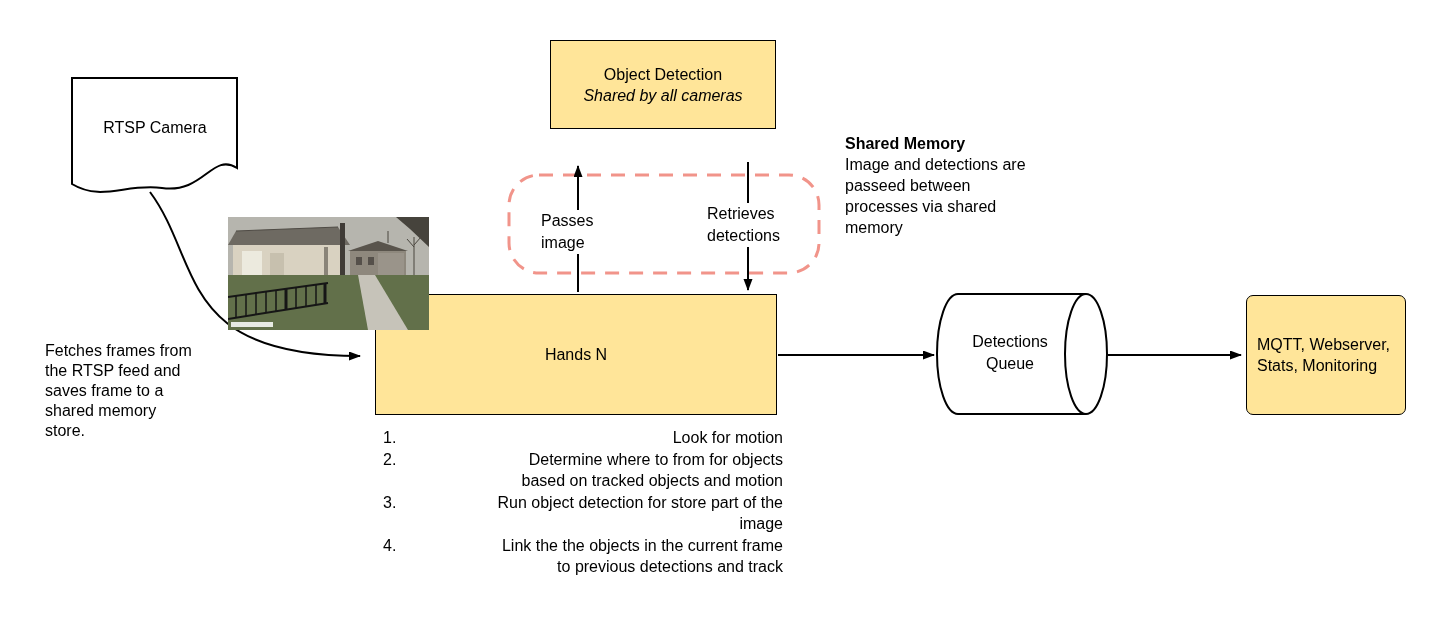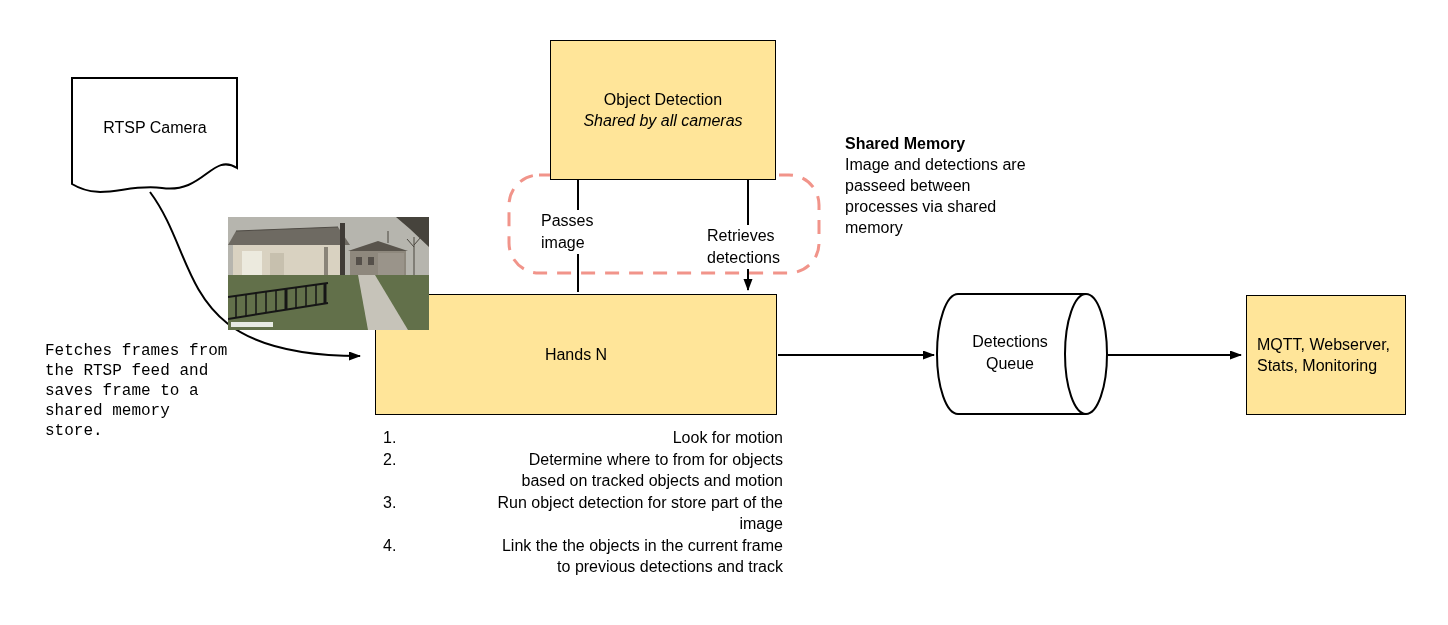--- a/index.html
+++ b/index.html
@@ -17,21 +17,21 @@
     text-align:center;line-height:21px;box-sizing:border-box;
   }
   .italic{font-style:italic;}
   .bold{font-weight:bold;}
   .note{line-height:21px;}
   .arrow-label{background:#fff;padding:0 3px;line-height:22px;}
   .steps{position:absolute;left:383px;top:427px;width:400px;}
   .step-row{display:flex;margin-bottom:1px;line-height:21px;}
   .step-num{width:52px;flex:0 0 52px;}
   .step-text{flex:1;text-align:right;}
-  .mqtt-box{align-items:flex-start;text-align:left;padding-left:10px;}
+  .mqtt-box{align-items:flex-start;text-align:left;padding-left:10px;border-radius:7px;}
 </style>
 </head>
 <body>
 
 <div class="canvas">
 
   <svg class="layer" width="1448" height="625" viewBox="0 0 1448 625">
     <defs>
       <marker id="arrow" markerWidth="13" markerHeight="10" refX="11" refY="4.5" orient="auto" markerUnits="userSpaceOnUse">
         <path d="M0,0 L12,4.5 L0,9 Z" fill="#000"></path>
@@ -51,42 +51,42 @@
     <line x1="778" y1="355" x2="934" y2="355" stroke="#000" stroke-width="2" marker-end="url(#arrow)"></line>
 
     <path d="M1086,294 L958,294 A21,60 0 0 0 958,414 L1086,414" fill="#ffffff" stroke="#000" stroke-width="2"></path>
     <ellipse cx="1086" cy="354" rx="21" ry="60" fill="#ffffff" stroke="#000" stroke-width="2"></ellipse>
 
     <line x1="1108" y1="355" x2="1241" y2="355" stroke="#000" stroke-width="2" marker-end="url(#arrow)"></line>
   </svg>
 
   <div class="abs" style="left:82px;top:119px;width:146px;text-align:center;">RTSP Camera</div>
 
-  <div class="abs note preline" style="left:45px;top:341px;width:190px;line-height:20px;font-family:Liberation Mono, monospace;">Fetches frames from
+  <div class="abs note preline" style="left:45px;top:341px;width:190px;line-height:20px;">Fetches frames from
 the RTSP feed and
 saves frame to a
 shared memory
 store.</div>
 
-  <div class="box" style="left:550px;top:40px;width:226px;height:140px;">
+  <div class="box" style="left:550px;top:40px;width:226px;height:89px;">
     <div>Object Detection</div>
     <div class="italic">Shared by all cameras</div>
   </div>
 
   <div class="abs" style="left:845px;top:133px;width:220px;">
     <div class="bold" style="line-height:21px;">Shared Memory</div>
     <div class="preline" style="line-height:21px;">Image and detections are
 passeed between
 processes via shared
 memory</div>
   </div>
 
   <div class="abs arrow-label preline" style="left:538px;top:210px;">Passes
 image</div>
-  <div class="abs arrow-label preline" style="left:704px;top:203px;margin-top:22px;">Retrieves
+  <div class="abs arrow-label preline" style="left:704px;top:203px;">Retrieves
 detections</div>
 
   <div class="box" style="left:375px;top:294px;width:402px;height:121px;">
     <div>Hands N</div>
   </div>
 
   <div class="steps">
     <div class="step-row">
       <span class="step-num">1.</span>
       <span class="step-text preline">Look for motion</span>

